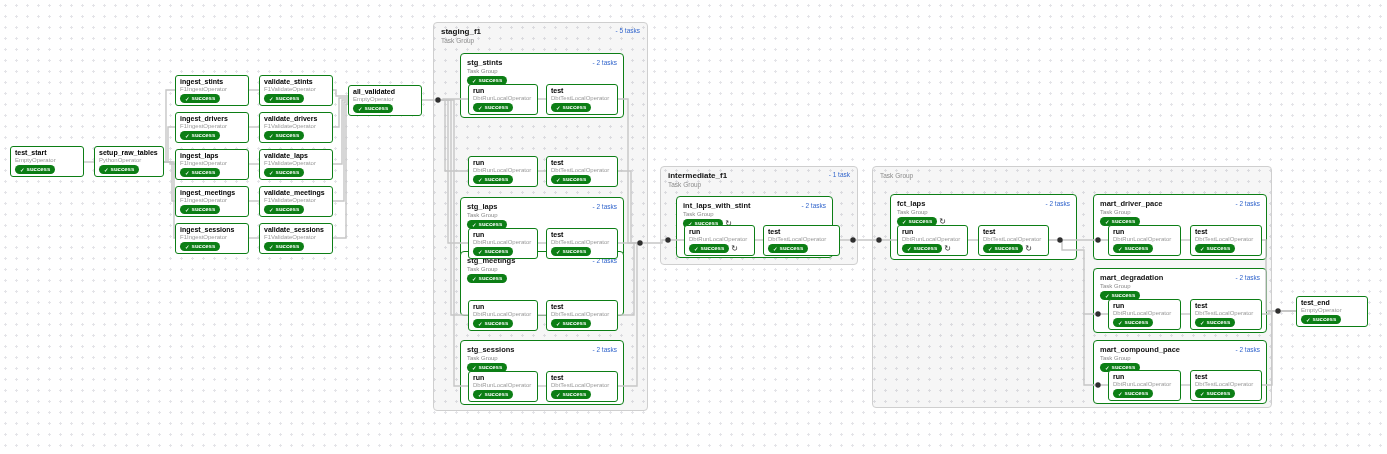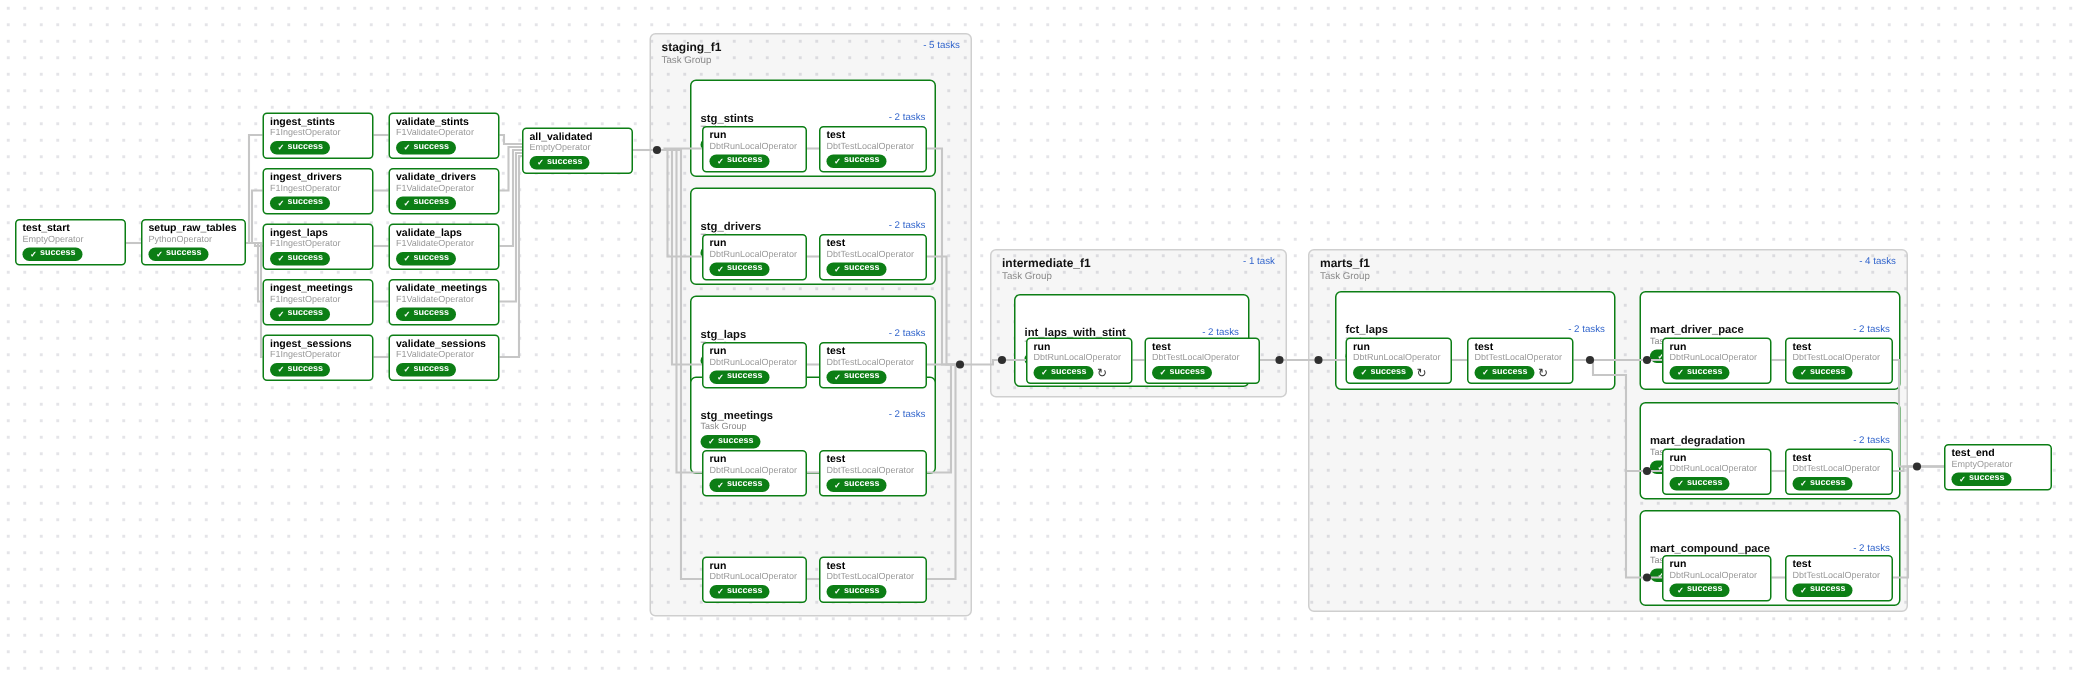--- a/index.html
+++ b/index.html
@@ -14,21 +14,21 @@
     position:absolute;background:rgba(0,0,0,0.035);
     border:1px solid #cfcfcf;border-radius:4px;
     padding:4px 7px;box-sizing:border-box;z-index:1;
   }
   .outer .ohd{display:flex;justify-content:space-between;align-items:flex-start;}
   .outer .onm{font-size:8px;font-weight:700;color:#111;line-height:9px;}
   .outer .osub{font-size:6.5px;color:#8a8a8a;line-height:8px;margin-top:1px;}
   .group{
     position:absolute;background:#ffffff;
     border:1.5px solid var(--g);border-radius:4px;
-    padding:21px 6px;box-sizing:border-box;z-index:2;
+    padding:5px 6px;box-sizing:border-box;z-index:2;
   }
   .ghd{display:flex;justify-content:space-between;align-items:flex-start;}
   .gnm{font-size:7.5px;font-weight:700;color:#111;line-height:8px;white-space:nowrap;}
   .gsub{font-size:6px;color:#8a8a8a;line-height:7px;margin-top:1px;}
   .count{font-size:6.5px;color:var(--blue);line-height:8px;white-space:nowrap;cursor:pointer;}
   .edges{position:absolute;left:0;top:0;z-index:3;}
   .node{
     position:absolute;background:#ffffff;
     border:1.5px solid var(--g);border-radius:3px;
     padding:2px 4px;box-sizing:border-box;z-index:4;min-height:29px;
@@ -58,69 +58,65 @@
     <div class="osub">Task Group</div>
   </div>
   <div class="outer" style="left:660px;top:166px;width:198px;height:99px">
     <div class="ohd">
       <span class="onm">intermediate_f1</span>
       <span class="count">- 1 task</span>
     </div>
     <div class="osub">Task Group</div>
   </div>
   <div class="outer" style="left:872px;top:166px;width:400px;height:242px">
-    <div class="ohd">
-      <span class="onm">marts_f1</span>
-      <span class="count">- 4 tasks</span>
-    </div>
     <div class="osub">Task Group</div>
   </div>
 
   <div class="group" style="left:460px;top:53px;width:164px;height:65px">
     <div class="ghd">
         <span class="gnm">stg_stints</span>
         <span class="count">- 2 tasks</span>
       </div>
     <div class="gsub">Task Group</div>
     <div class="brow">
         <span class="badge">
           <span class="chk">✓</span>
           <span>success</span>
         </span>
       </div>
   </div>
-  <div class="group" style="left:460px;top:125px;width:164px;height:65px">
-    <div class="ghd">
-        <span class="gnm">stg_drivers</span>
-        <span class="count">- 2 tasks</span>
-      </div>
-    <div class="gsub">Task Group</div>
-    <div class="brow">
-        <span class="badge">
-          <span class="chk">✓</span>
-          <span>success</span>
-        </span>
-      </div>
-  </div>
   <div class="group" style="left:460px;top:197px;width:164px;height:65px">
     <div class="ghd">
         <span class="gnm">stg_laps</span>
         <span class="count">- 2 tasks</span>
       </div>
     <div class="gsub">Task Group</div>
     <div class="brow">
         <span class="badge">
           <span class="chk">✓</span>
           <span>success</span>
         </span>
       </div>
   </div>
   <div class="group" style="left:460px;top:251px;width:164px;height:65px">
     <div class="ghd">
         <span class="gnm">stg_meetings</span>
+        <span class="count">- 2 tasks</span>
+      </div>
+    <div class="gsub">Task Group</div>
+    <div class="brow">
+        <span class="badge">
+          <span class="chk">✓</span>
+          <span>success</span>
+        </span>
+      </div>
+  </div>
+  <div class="group" style="left:460px;top:340px;width:164px;height:65px">
+    <div class="ghd">
+        <span class="gnm">stg_sessions</span>
         <span class="count">- 2 tasks</span>
       </div>
     <div class="gsub">Task Group</div>
     <div class="brow">
         <span class="badge">
           <span class="chk">✓</span>
           <span>success</span>
         </span>
       </div>
   </div>

